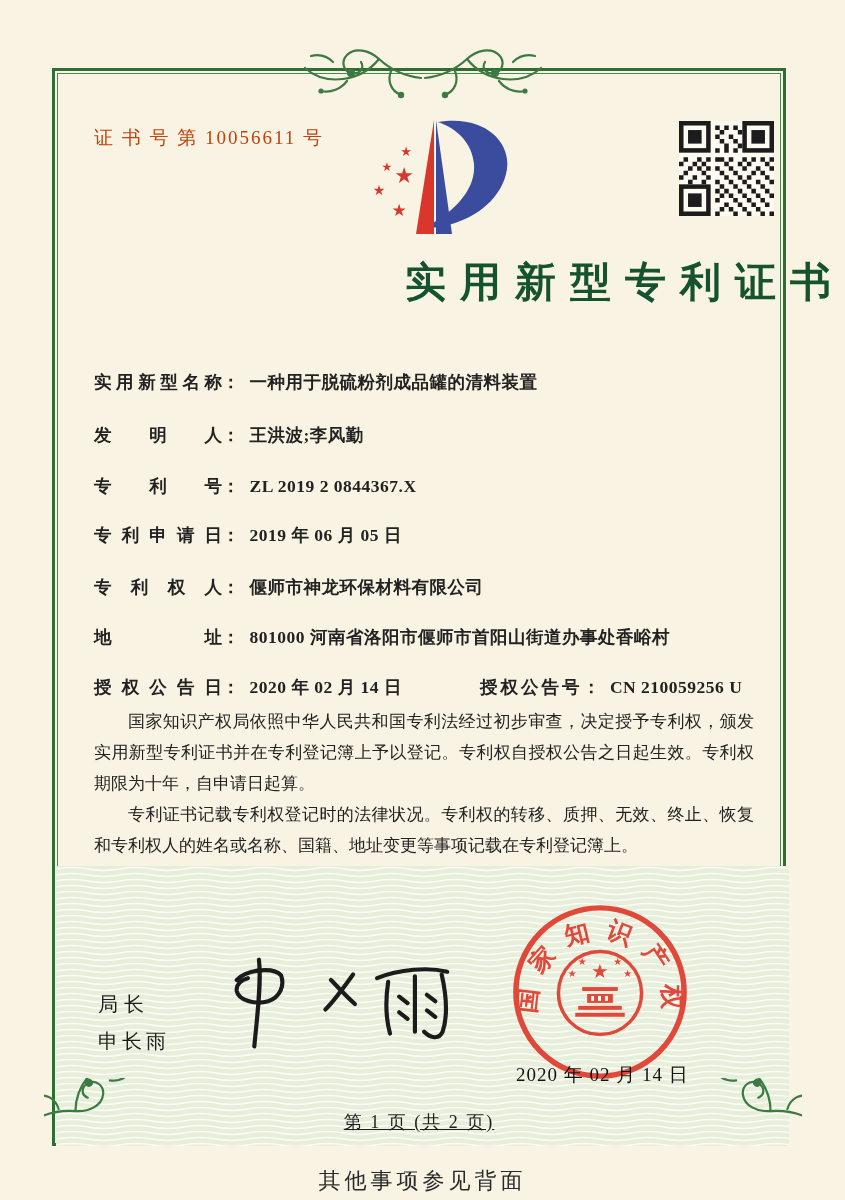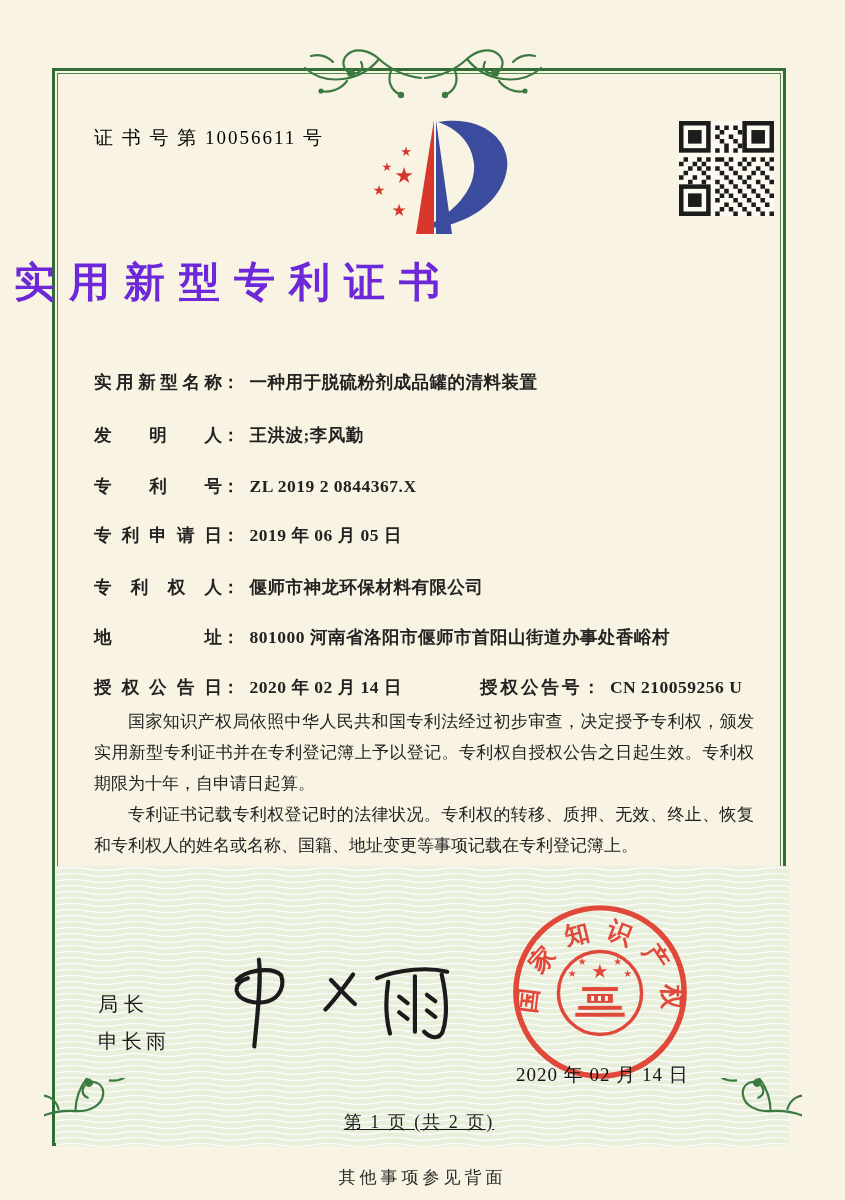--- a/index.html
+++ b/index.html
@@ -19,28 +19,28 @@
   }
   .frame::after{
     content:"";position:absolute;inset:2px;border:1px solid #4a8a50;
   }
   
   .band{position:absolute;left:56px;top:866px;width:733px;height:280px;}
   .band svg{display:block;}
   
   .cert-no{
     position:absolute;left:94px;top:125px;
-    font-size:19px;letter-spacing:2px;color:#000000;
+    font-size:19px;letter-spacing:2px;color:#c2410c;
   }
   .logo{position:absolute;left:346px;top:116px;}
   .qr{position:absolute;left:679px;top:121px;background:#fdfbf1;}
   .title{
     position:absolute;left:0;top:255px;width:845px;
-    text-align:left;font-size:41px;font-weight:bold;
-    letter-spacing:14px;text-indent:14px;color:#6d28d9;
+    text-align:right;font-size:41px;font-weight:bold;
+    letter-spacing:14px;text-indent:14px;color:#14532d;
   }
   
   .field-row{position:absolute;left:94px;font-size:17.5px;white-space:nowrap;color:#222;font-weight:bold;}
   .flabel{
     display:inline-block;width:128px;
     text-align:justify;text-align-last:justify;
     vertical-align:bottom;
   }
   .fcolon{display:inline-block;margin-right:10px;}
   .fvalue{letter-spacing:0.5px;}
@@ -62,21 +62,21 @@
     position:absolute;left:516px;top:1062px;width:200px;
     font-size:19px;letter-spacing:1px;color:#141414;
   }
   
   .page-info{
     position:absolute;left:52px;top:1110px;width:734px;
     text-align:center;font-size:18px;letter-spacing:2px;text-decoration:underline;
   }
   .back-note{
     position:absolute;left:0;top:1166px;width:845px;
-    text-align:center;font-size:17px;letter-spacing:4px;color:#2a2a2a;
+    text-align:center;font-size:22px;letter-spacing:4px;color:#2a2a2a;
   }
   .orn{position:absolute;}
 </style>
 </head>
 <body>
 
 <div class="sheet">
 
   <svg width="0" height="0" style="position:absolute" aria-hidden="true">
     <defs>

